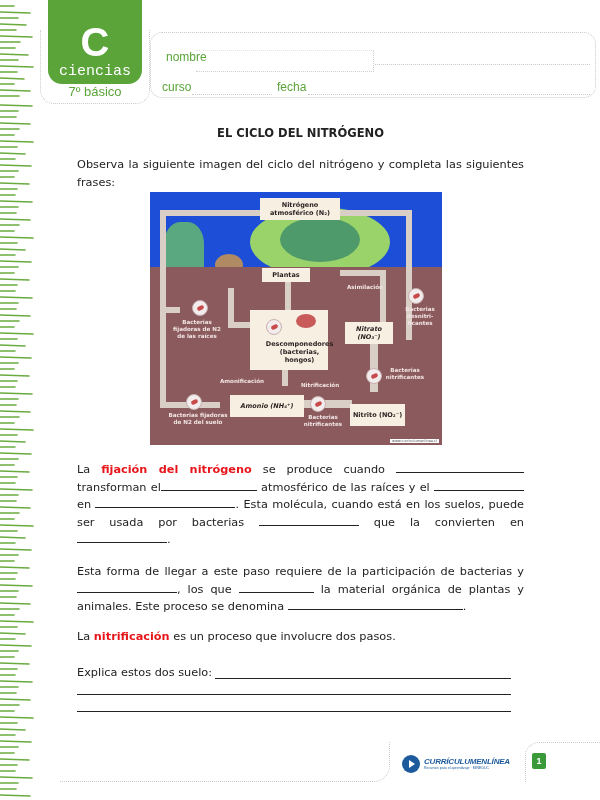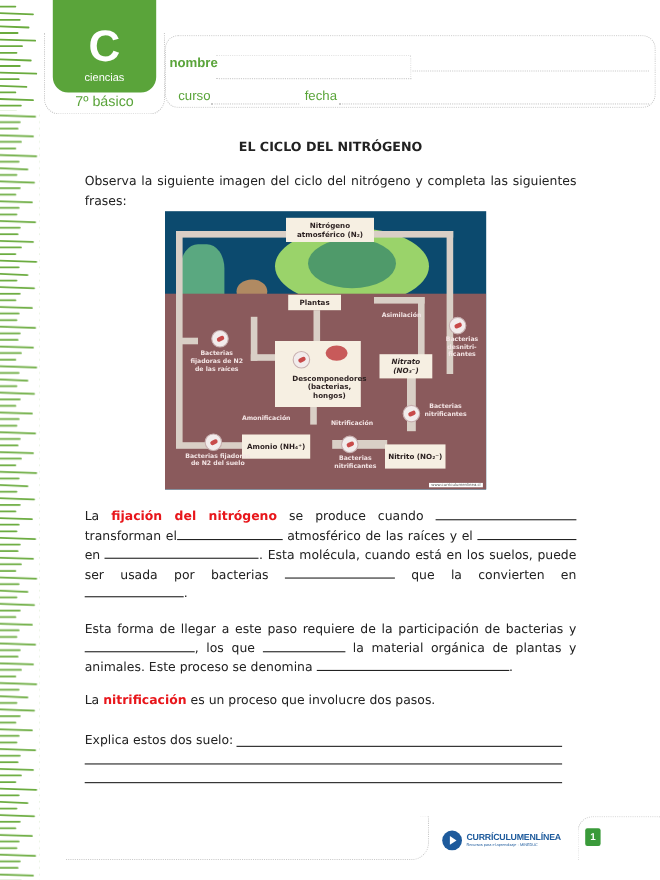--- a/index.html
+++ b/index.html
@@ -10,21 +10,21 @@
   .grass { position: absolute; left: 0; top: 0; width: 36px; height: 800px; overflow: hidden; }
   .grass svg { display: block; }
 
   
   .logo-badge {
     position: absolute; left: 48px; top: 0; width: 94px; height: 84px;
     background: #5aa43a; border-radius: 0 0 14px 14px;
     color: #fff; text-align: center;
   }
   .logo-letter { font-family: "Liberation Sans", sans-serif; font-weight: bold; font-size: 40px; line-height: 40px; margin-top: 22px; display: block; }
-  .logo-subject { font-family: Liberation Sans, sans-serif; font-size: 10px; line-height: 16px; display: block; margin-top: 2px; }
+  .logo-subject { font-family: Liberation Mono, monospace; font-size: 15px; line-height: 16px; display: block; margin-top: 2px; }
   .logo-grade {
     position: absolute; left: 48px; top: 84px; width: 94px; text-align: center;
     font-family: "Liberation Sans", sans-serif; font-size: 13px; color: #5aa43a; line-height: 16px;
   }
   .logo-frame {
     position: absolute; left: 40px; top: 30px; width: 110px; height: 74px;
     border: 1px dotted #c9c9c9; border-top: none; border-radius: 0 0 14px 14px;
   }
 
   
@@ -38,40 +38,40 @@
 
   
   .doc { position: absolute; left: 77px; top: 0; width: 447px; font-family: "DejaVu Sans", sans-serif; font-size: 11.3px; line-height: 18px; color: #222; }
   .title { position: absolute; left: 0; top: 124px; width: 447px; text-align: center; font-weight: bold; font-size: 11.5px; }
   .para { position: absolute; left: 0; width: 447px; text-align: justify; text-align-last: left; }
   .red { color: #e8161b; font-weight: bold; }
   .blank { display: inline-block; border-bottom: 1px solid #222; height: 12px; vertical-align: baseline; }
   .rule { position: absolute; left: 0; height: 0; border-bottom: 1px solid #222; }
 
   
-  .diagram { position: absolute; left: 150px; top: 192px; width: 292px; height: 253px; background: #0c4a6e; overflow: hidden; }
+  .diagram { position: absolute; left: 150px; top: 192px; width: 292px; height: 253px; background: #1d4ed8; overflow: hidden; }
   .soil { position: absolute; left: 0; top: 75px; width: 292px; height: 178px; background: #8a5a5c; }
   .dbox { position: absolute; background: #f6efe2; color: #2a1f1f; font-weight: bold; font-size: 6.5px; line-height: 8px; text-align: center; font-family: "DejaVu Sans", sans-serif; display: flex; align-items: center; justify-content: center; }
   .dlabel { position: absolute; color: #f3e4e4; font-weight: bold; font-size: 5.6px; line-height: 7px; text-align: center; font-family: "DejaVu Sans", sans-serif; }
   .bar { position: absolute; background: #d9cfc6; }
   .bact { position: absolute; width: 16px; height: 16px; border-radius: 50%; background: #f2ecec; border: 1px solid #c8b0b0; }
   .bact::after { content: ""; position: absolute; left: 4px; top: 5px; width: 7px; height: 4px; background: #c84a4a; border-radius: 2px; transform: rotate(-25deg); }
   .foliage { position: absolute; border-radius: 50%; }
   .credit { position: absolute; right: 3px; bottom: 2px; font-size: 3.5px; color: #555; background: #fff; padding: 0 2px; }
 
   
   .footer-frame {
     position: absolute; left: 60px; top: 742px; width: 330px; height: 40px;
     border-bottom: 1px dotted #c9c9c9; border-right: 1px dotted #c9c9c9; border-radius: 0 0 16px 0;
   }
   .footer-frame2 { position: absolute; left: 525px; top: 742px; width: 75px; height: 40px; border-top: 1px dotted #c9c9c9; border-left: 1px dotted #c9c9c9; border-radius: 14px 0 0 0; }
   .brand { position: absolute; left: 402px; top: 755px; display: flex; align-items: center; gap: 4px; }
   .brand-circle { width: 18px; height: 18px; border-radius: 50%; background: #1d5a9c; position: relative; }
   .brand-circle::after { content: ""; position: absolute; left: 7px; top: 5px; border-left: 6px solid #fff; border-top: 4px solid transparent; border-bottom: 4px solid transparent; }
-  .brand-name { font-family: "Liberation Sans", sans-serif; font-size: 8px; color: #1d5a9c; font-weight: bold; letter-spacing: -0.2px; line-height: 9px; }
+  .brand-name { font-family: "Liberation Sans", sans-serif; font-size: 8px; color: #1d5a9c; font-weight: bold; letter-spacing: -0.2px; line-height: 9px; font-style: italic; }
   .brand-sub { font-family: "Liberation Sans", sans-serif; font-size: 3.5px; color: #1d5a9c; line-height: 5px; }
   .page-num { position: absolute; left: 532px; top: 753px; width: 14px; height: 16px; background: #3a9a3a; color: #fff; font-family: "Liberation Sans", sans-serif; font-weight: bold; font-size: 9px; text-align: center; line-height: 16px; border-radius: 2px; }
 </style>
 </head>
 <body>
 
 <div class="grass">
   <svg width="36" height="800" viewBox="0 0 36 800">
     <g stroke="#6aab3e" stroke-width="1.6" stroke-linecap="round">
       <line x1="0" y1="6" x2="14" y2="6"></line>
@@ -119,21 +119,21 @@
 
 <div class="logo-frame"></div>
 <div class="logo-badge">
   <span class="logo-letter">C</span>
   <span class="logo-subject">ciencias</span>
 </div>
 <div class="logo-grade">7º básico</div>
 
 <div class="header-frame"></div>
 <div class="nombre-box"></div>
-<span class="field-label" style="left:154px; top:50px;font-weight:bold;">nombre</span>
+<span class="field-label" style="left:166px; top:50px;">nombre</span>
 <div class="field-line" style="left:375px; top:64px; width:215px;"></div>
 <span class="field-label" style="left:162px; top:80px;">curso</span>
 <div class="field-line" style="left:192px; top:94px; width:80px;"></div>
 <span class="field-label" style="left:277px; top:80px;">fecha</span>
 <div class="field-line" style="left:308px; top:94px; width:282px;"></div>
 
 <div class="doc">
   <div class="title">EL CICLO DEL NITRÓGENO</div>
 
   <div class="para" style="top:156px;">Observa la siguiente imagen del ciclo del nitrógeno y completa las siguientes frases:</div>
@@ -195,21 +195,21 @@
   <div class="bar" style="left:10px; top:115px; width:20px; height:6px;"></div>
   <div class="bar" style="left:135px; top:90px; width:6px; height:30px;"></div>
   <div class="bar" style="left:132px; top:176px; width:6px; height:18px;"></div>
   <div class="bar" style="left:152px; top:208px; width:50px; height:8px;"></div>
   <div class="bar" style="left:220px; top:150px; width:8px; height:50px;"></div>
 
   <div class="dbox" style="left:110px; top:6px; width:80px; height:22px;">Nitrógeno atmosférico (N₂)</div>
   <div class="dbox" style="left:112px; top:76px; width:48px; height:14px;">Plantas</div>
   <div class="dbox" style="left:100px; top:118px; width:78px; height:60px; align-items:flex-end; padding-bottom:6px;padding-left:21px;">Descomponedores (bacterias, hongos)</div>
   <div class="dbox" style="left:195px; top:130px; width:48px; height:22px;font-style:italic;">Nitrato (NO₃⁻)</div>
-  <div class="dbox" style="left:70px; top:203px; width:62px; height:22px;">Amonio (NH₄⁺)</div>
+  <div class="dbox" style="left:80px; top:203px; width:74px; height:22px;font-style:italic;">Amonio (NH₄⁺)</div>
   <div class="dbox" style="left:200px; top:212px; width:55px; height:22px;">Nitrito (NO₂⁻)</div>
 
   <div class="bact" style="left:42px; top:108px;"></div>
   <div class="bact" style="left:258px; top:96px;"></div>
   <div class="bact" style="left:116px; top:127px;"></div>
   <div class="bact" style="left:216px; top:176px;"></div>
   <div class="bact" style="left:36px; top:202px;"></div>
   <div class="bact" style="left:160px; top:204px;"></div>
   <div class="foliage" style="left:146px; top:122px; width:20px; height:14px; background:#c85a5a;"></div>
 

